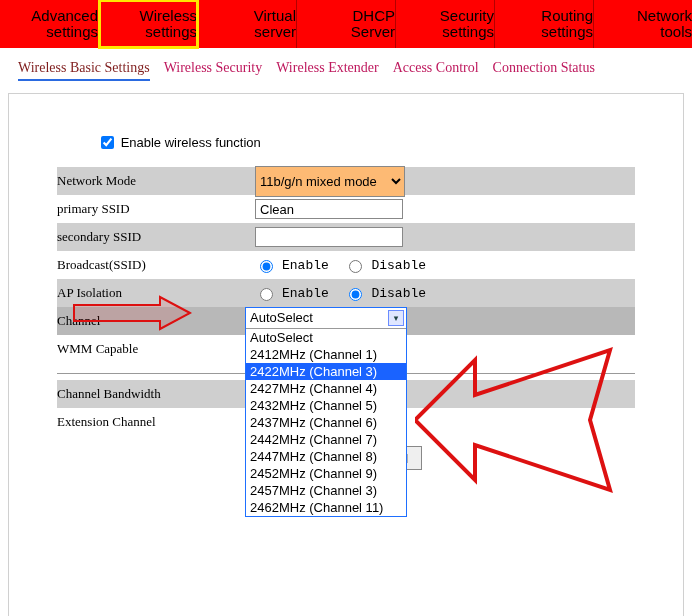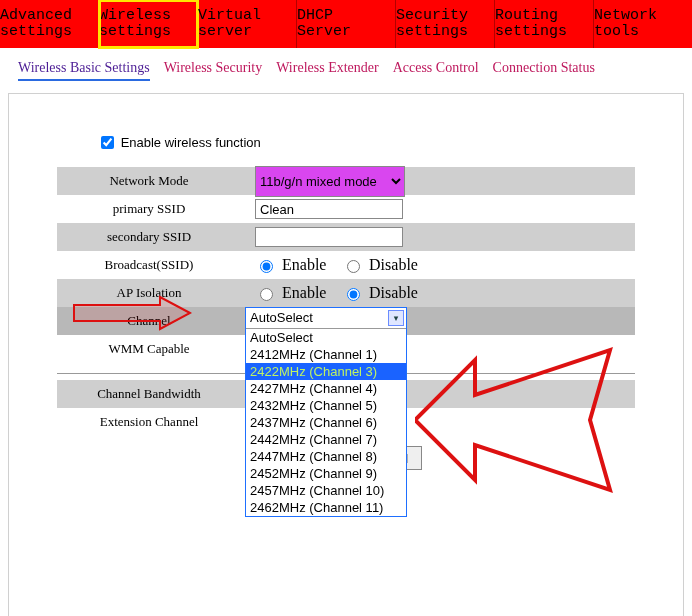--- a/index.html
+++ b/index.html
@@ -5,64 +5,64 @@
   * { box-sizing: border-box; }
   html, body { margin:0; padding:0; font-family: Arial, Helvetica, sans-serif; font-size:13px; color:#000; }
   body { width:692px; height:616px; overflow:hidden; background:#fff; position:relative; }
 
   
   .topnav {
     display:flex; background:#ff0000; height:48px; width:100%;
   }
   .topnav .tab {
     flex:1; text-align:center; display:flex; flex-direction:column;
-    align-items:flex-start; justify-content:center; color:#000;
-    font-family: Liberation Mono, monospace; font-size:15px; line-height:1.05;
+    align-items:flex-end; justify-content:center; color:#000;
+    font-family: Liberation Sans, sans-serif; font-size:15px; line-height:1.05;
     border-right:1px solid #b30000; cursor:pointer;
     position:relative;
   }
   .topnav .tab:last-child { border-right:none; }
   .topnav .tab.selected { outline:3px solid #ffe600; outline-offset:-2px; }
 
   
   .subnav {
     display:flex; gap:14px; padding:12px 18px 6px 18px;
     font-size:14px; font-family: Georgia, serif;
   }
   .subnav .sub {
     color:#be185d; cursor:pointer; white-space:nowrap;
   }
-  .subnav .sub.active { color:#4c1d95; }
+  .subnav .sub.active { color:#7f1d1d; }
   .subnav .sub.active::after {
     content:""; display:block; height:2px; background:#2a6ae0; margin-top:3px;
   }
 
   
   .panel {
     border:1px solid #d0d0d0; margin:6px 8px 8px 8px; height:532px;
     position:relative; padding:40px 48px 0 48px; background:#fff;
   }
 
   .enable-row { margin-bottom:14px; margin-left:40px; }
   .enable-row input { vertical-align:middle; transform:translateY(-1px); }
 
   .form-row {
     display:flex; align-items:center; height:28px; margin:0;
     position:relative;
   }
   .form-row.shaded { background:#cfcfcf; }
   .form-row .lbl {
-    width:196px; text-align:center; padding-right:12px; font-size:13px;
+    width:196px; text-align:left; padding-right:12px; font-size:13px;
     font-family: Georgia, serif;
   }
   .form-row .ctl { padding-left:2px; display:flex; align-items:center; gap:6px; }
   .form-row input[type=text] { width:148px; height:20px; border:1px solid #888; padding:0 4px; font-size:13px; }
-  .form-row select { width:166px; height:31px; border:1px solid #888; font-size:13px; background:#d946ef; }
+  .form-row select { width:166px; height:31px; border:1px solid #888; font-size:13px; background:#fdba74; }
   .form-row .select-narrow { width:150px; }
-  .form-row .radio-lbl { font-size:16px; font-family: Liberation Serif, serif; }
+  .form-row .radio-lbl { font-size:13px; font-family: Liberation Mono, monospace; }
 
   hr.divider { border:none; border-top:1px solid #999; margin:10px 0 6px 0; }
 
   .btn-row { text-align:center; margin-top:10px; }
   .btn-row button { width:68px; height:24px; margin:0 6px; border:1px solid #888; background:#efefef; cursor:pointer; font-size:13px; }
 
   
   .dropdown-open {
     position:absolute; left:245px; top:307px; width:162px;
     border:1px solid #1e6fff; background:#fff; z-index:5;
@@ -76,21 +76,21 @@
     background:#dfe6ff; border:1px solid #6a8cff; display:flex;
     align-items:center; justify-content:center; font-size:9px; color:#244;
   }
   .dropdown-open .dd-list {
     border-top:1px solid #999;
   }
   .dropdown-open .dd-item {
     padding:0 4px; height:17px; line-height:17px; white-space:nowrap;
     cursor:pointer;
   }
-  .dropdown-open .dd-item.highlight { background:#1a63ff; color:#bef264; }
+  .dropdown-open .dd-item.highlight { background:#1a63ff; color:#ffffff; }
 
   
   .arrow { position:absolute; z-index:3; pointer-events:none; }
 </style>
 </head>
 <body>
 
 <div class="topnav">
   <div class="tab">
     <span>Advanced</span>
@@ -221,21 +221,21 @@
   <div class="dd-list">
     <div class="dd-item">AutoSelect</div>
     <div class="dd-item">2412MHz (Channel 1)</div>
     <div class="dd-item highlight">2422MHz (Channel 3)</div>
     <div class="dd-item">2427MHz (Channel 4)</div>
     <div class="dd-item">2432MHz (Channel 5)</div>
     <div class="dd-item">2437MHz (Channel 6)</div>
     <div class="dd-item">2442MHz (Channel 7)</div>
     <div class="dd-item">2447MHz (Channel 8)</div>
     <div class="dd-item">2452MHz (Channel 9)</div>
-    <div class="dd-item">2457MHz (Channel 10)</div>
+    <div class="dd-item">2457MHz (Channel 3)</div>
     <div class="dd-item">2462MHz (Channel 11)</div>
   </div>
 </div>
 
 <svg class="arrow" style="left:72px; top:293px;" width="120" height="40" viewBox="0 0 120 40">
   <g fill="#d11" stroke="#d11">
     <polygon points="118,20 88,4 88,12 2,12 2,28 88,28 88,36" stroke-width="2" fill="none"></polygon>
     <polygon points="118,20 88,4 88,12 2,12 2,28 88,28 88,36" fill="#d11" fill-opacity="0.12"></polygon>
   </g>
 </svg>

